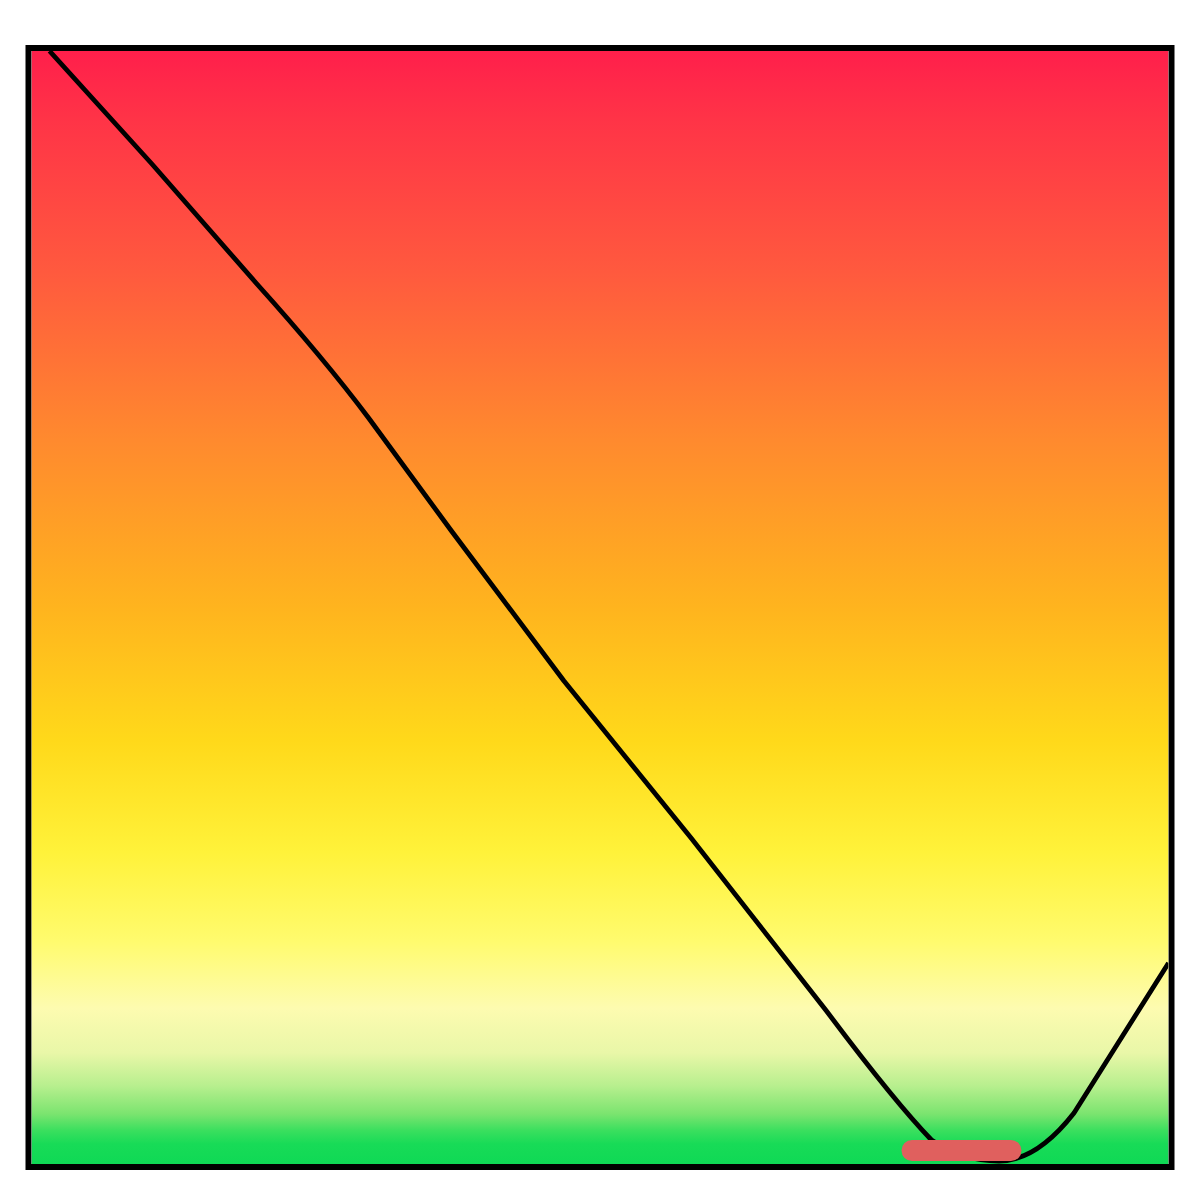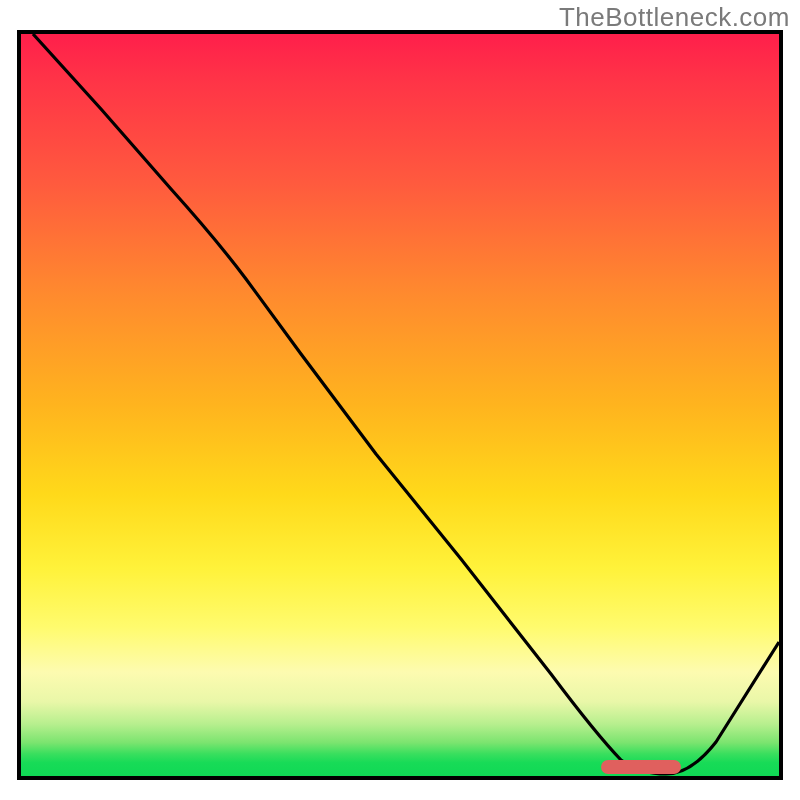--- a/index.html
+++ b/index.html
@@ -74,21 +74,20 @@
   .marker {
     fill: #e0605e;
     stroke: none;
   }
 </style>
 </head>
 <body>
 
 <div class="chart-wrap">
 
-  <div class="watermark">TheBottleneck.com</div>
 
   <div class="plot">
     <div class="gradient-bg"></div>
 
     <svg class="overlay" viewBox="0 0 758 742" preserveAspectRatio="none">
 
       <path class="curve" d="M 12 0
                L 80 75
                L 150 155
                Q 195 205 225 245

